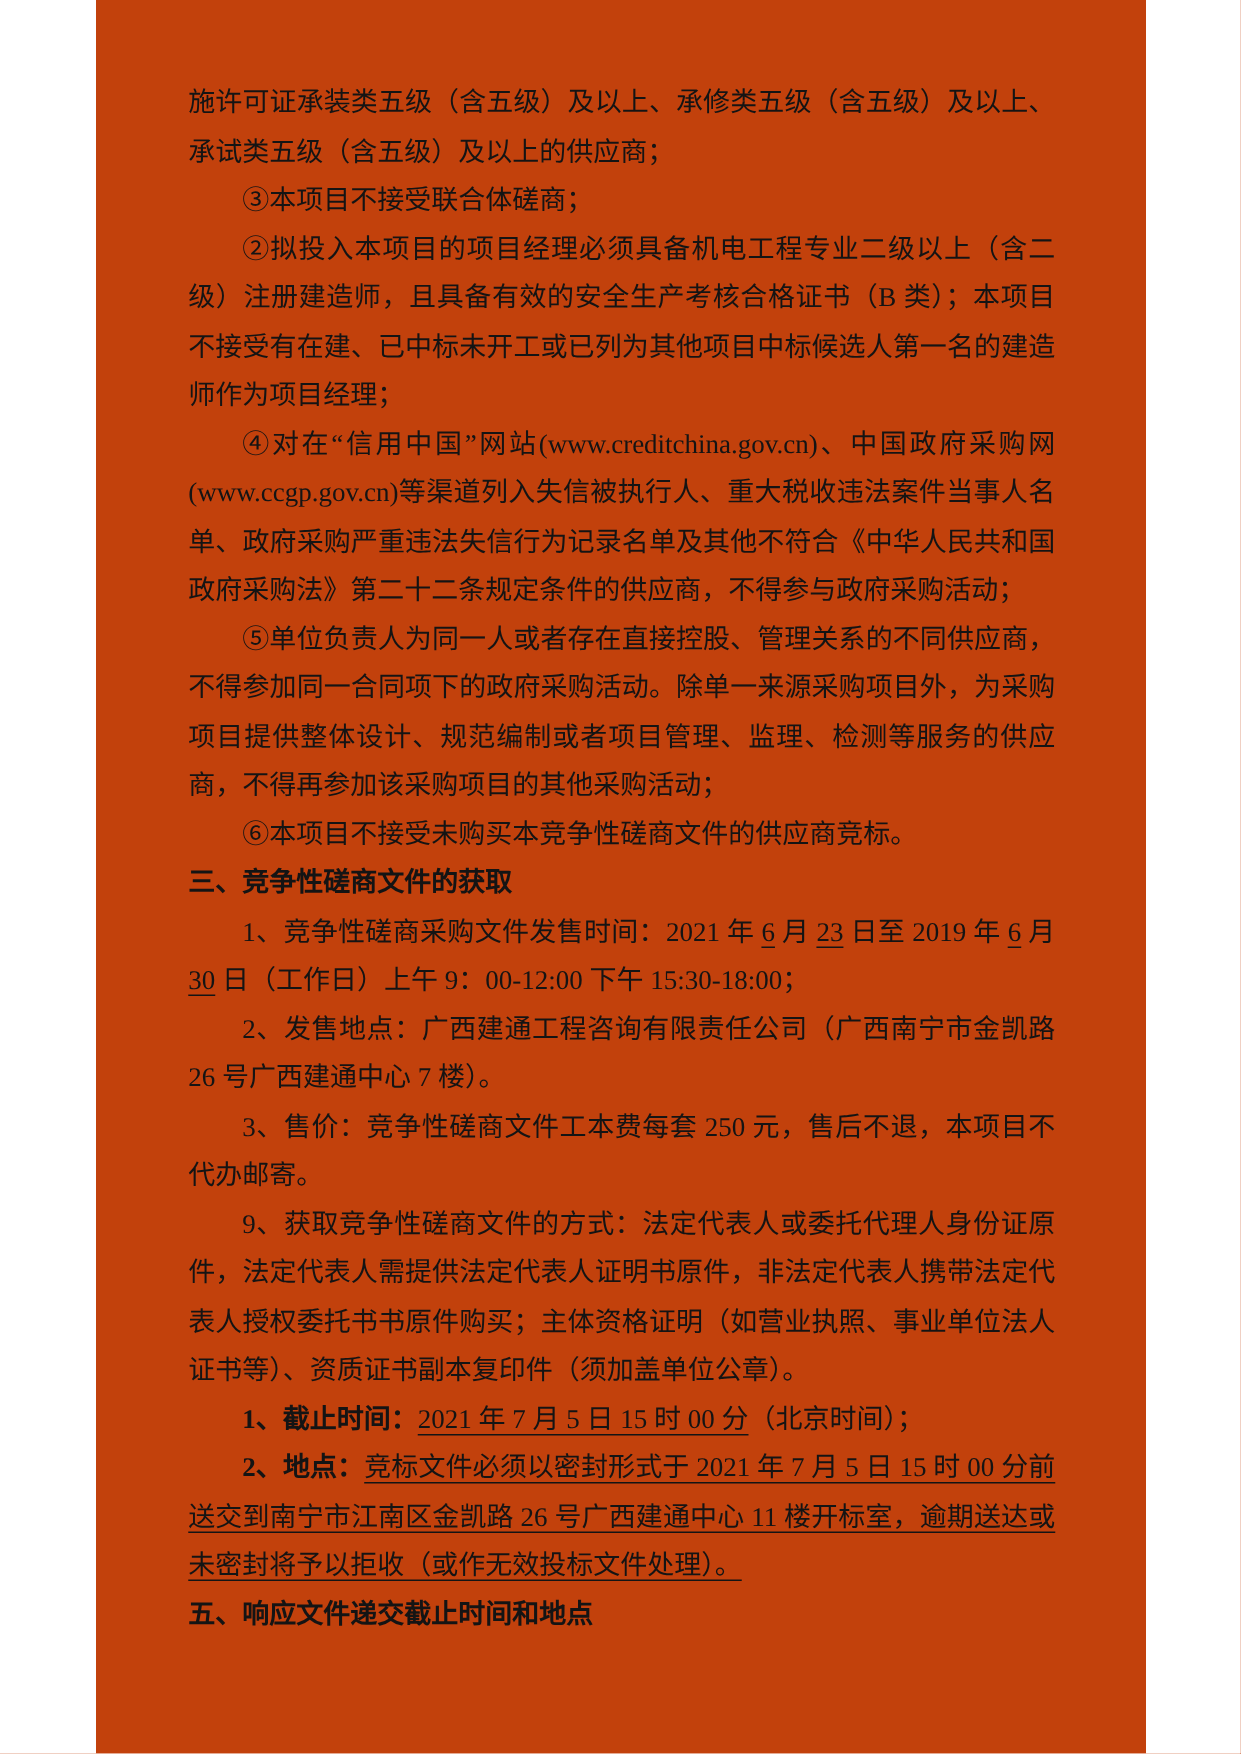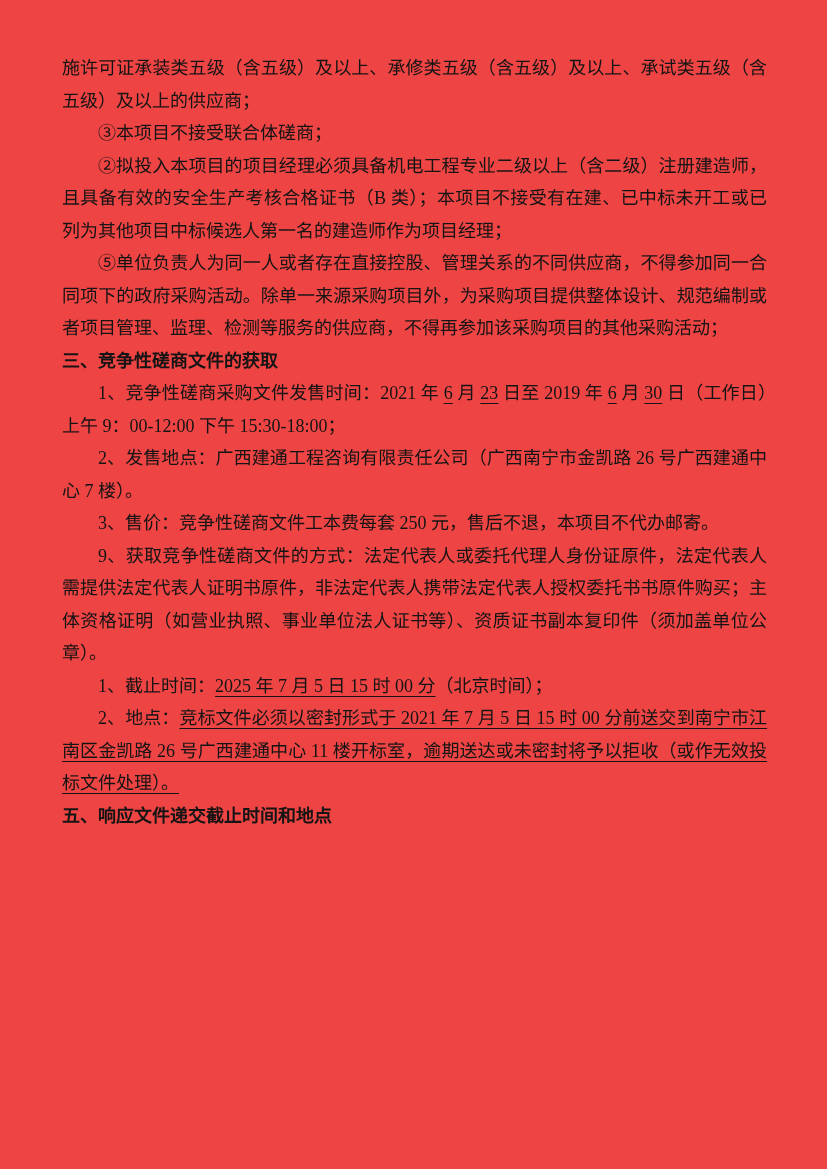--- a/index.html
+++ b/index.html
@@ -2,60 +2,62 @@
 <html lang="zh-CN"><head>
 <meta charset="utf-8">
 <style>
   html, body {
     margin: 0;
     padding: 0;
     background: #ffffff;
   }
   .page {
     position: relative;
-    width: 827px;
+    width: 700px;
     height: 1169px;
     margin: 0 auto;
-    background: #ef4444;
+    background: #c2410c;
     box-sizing: border-box;
     padding: 52px 60px 0 62px;
     overflow: hidden;
   }
   .doc {
     font-family: "Liberation Serif", "DejaVu Serif", serif;
     font-size: 18px;
     line-height: 32.5px;
     color: #141414;
     text-align: justify;
   }
   .para { text-indent: 2em; }
   .para.flush { text-indent: 0; }
   .para.heading {
     text-indent: 0;
     font-weight: 700;
   }
   .run { }
-  .run.b { font-weight: 400; }
+  .run.b { font-weight: 700; }
   .run.u {
     text-decoration: underline;
     text-underline-offset: 4px;
     text-decoration-thickness: 1px;
   }
 </style>
 </head>
 <body>
 
 <div class="page">
   <div class="doc">
       <div class="para flush"><span class="run">施许可证承装类五级（含五级）及以上、承修类五级（含五级）及以上、承试类五级（含五级）及以上的供应商；</span></div>
       <div class="para indent"><span class="run">③本项目不接受联合体磋商；</span></div>
       <div class="para indent"><span class="run">②拟投入本项目的项目经理必须具备机电工程专业二级以上（含二级）注册建造师，且具备有效的安全生产考核合格证书（B 类）；本项目不接受有在建、已中标未开工或已列为其他项目中标候选人第一名的建造师作为项目经理；</span></div>
+      <div class="para indent"><span class="run">④对在“信用中国”网站(www.creditchina.gov.cn)、中国政府采购网(www.ccgp.gov.cn)等渠道列入失信被执行人、重大税收违法案件当事人名单、政府采购严重违法失信行为记录名单及其他不符合《中华人民共和国政府采购法》第二十二条规定条件的供应商，不得参与政府采购活动；</span></div>
       <div class="para indent"><span class="run">⑤单位负责人为同一人或者存在直接控股、管理关系的不同供应商，不得参加同一合同项下的政府采购活动。除单一来源采购项目外，为采购项目提供整体设计、规范编制或者项目管理、监理、检测等服务的供应商，不得再参加该采购项目的其他采购活动；</span></div>
+      <div class="para indent"><span class="run">⑥本项目不接受未购买本竞争性磋商文件的供应商竞标。</span></div>
       <div class="para heading"><span class="run">三、竞争性磋商文件的获取</span></div>
       <div class="para indent"><span class="run">1、竞争性磋商采购文件发售时间：2021 年 </span><span class="run u">6</span><span class="run"> 月 </span><span class="run u">23</span><span class="run"> 日至 2019 年 </span><span class="run u">6</span><span class="run"> 月 </span><span class="run u">30</span><span class="run"> 日（工作日）上午 9：00-12:00 下午 15:30-18:00；</span></div>
       <div class="para indent"><span class="run">2、发售地点：广西建通工程咨询有限责任公司（广西南宁市金凯路 26 号广西建通中心 7 楼）。</span></div>
       <div class="para indent"><span class="run">3、售价：竞争性磋商文件工本费每套 250 元，售后不退，本项目不代办邮寄。</span></div>
       <div class="para indent"><span class="run">9、获取竞争性磋商文件的方式：法定代表人或委托代理人身份证原件，法定代表人需提供法定代表人证明书原件，非法定代表人携带法定代表人授权委托书书原件购买；主体资格证明（如营业执照、事业单位法人证书等）、资质证书副本复印件（须加盖单位公章）。</span></div>
-      <div class="para indent"><span class="run b">1、截止时间：</span><span class="run u">2025 年 7 月 5 日 15 时 00 分</span><span class="run">（北京时间）；</span></div>
+      <div class="para indent"><span class="run b">1、截止时间：</span><span class="run u">2021 年 7 月 5 日 15 时 00 分</span><span class="run">（北京时间）；</span></div>
       <div class="para indent"><span class="run b">2、地点：</span><span class="run u">竞标文件必须以密封形式于 2021 年 7 月 5 日 15 时 00 分前送交到南宁市江南区金凯路 26 号广西建通中心 11 楼开标室，逾期送达或未密封将予以拒收（或作无效投标文件处理）。</span></div>
       <div class="para heading"><span class="run">五、响应文件递交截止时间和地点</span></div>
     </div>
 </div>
 
 </body></html>

